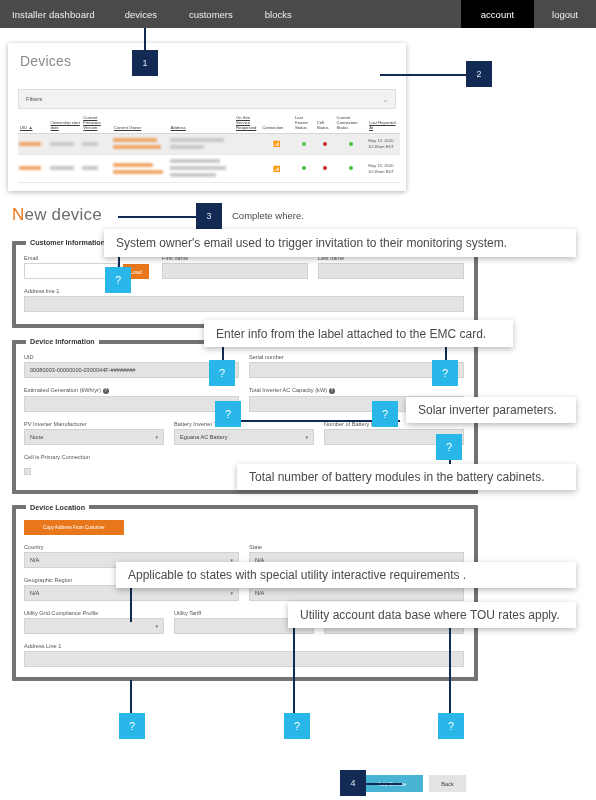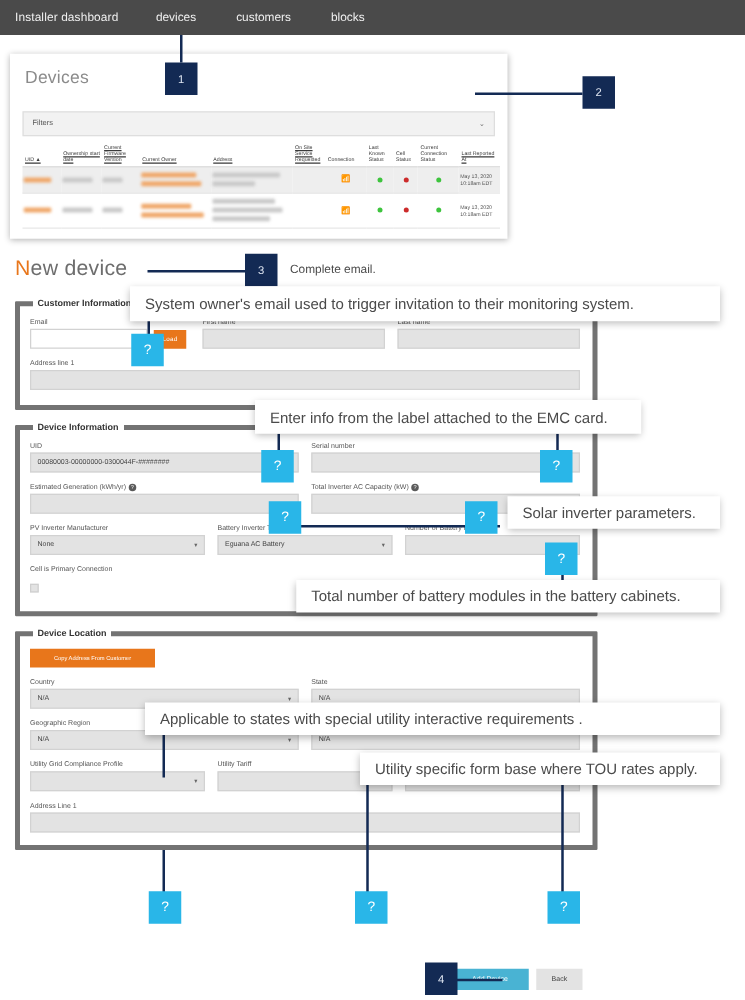--- a/index.html
+++ b/index.html
@@ -174,20 +174,24 @@
 </style>
 </head>
 <body>
 
 <div class="navbar">
   <div class="nav-brand">Installer dashboard</div>
   <div class="nav-link">devices</div>
   <div class="nav-link">customers</div>
   <div class="nav-link">blocks</div>
   <div class="nav-spacer"></div>
+  <div class="nav-right">
+    <div class="nav-account">account</div>
+    <div class="nav-logout">logout</div>
+  </div>
 </div>
 
 <div class="devices-card">
   <div class="devices-title">Devices</div>
 
   <div class="filters-bar">
     <span>Filters</span>
     <span class="filters-caret">⌄</span>
   </div>
 
@@ -245,21 +249,21 @@
         <td class="c-center"><span class="dot dot-green"></span></td>
         <td class="c-center"><span class="dot dot-red"></span></td>
         <td class="c-center"><span class="dot dot-green"></span></td>
         <td class="lastrep">May 13, 2020 10:18am EDT</td>
       </tr>
     </tbody>
   </table>
 </div>
 
 <div class="new-device-h"><span class="orange">N</span><span>ew device</span></div>
-<div class="complete-form">Complete email.</div>
+<div class="complete-form">Complete where.</div>
 
 <div class="form-wrap">
 
   <fieldset class="section">
     <legend>Customer Information</legend>
     <div class="row">
       <div class="col" style="flex:0 0 128px">
         <label class="fld-label">Email</label>
         <div style="display:flex; align-items:flex-end; gap:5px">
           <div class="fld-input white" style="width:94px"></div>
@@ -421,17 +425,17 @@
 
 <div class="leader v" style="left:449px; top:460px; height:14px;"></div>
 <div class="q-badge" style="left:436px; top:434px;">?</div>
 <div class="tip" style="left:237px; top:464px; width:339px; height:26px;">Total number of battery modules in the battery cabinets.</div>
 
 <div class="leader v" style="left:130px; top:578px; height:44px;"></div>
 <div class="tip" style="left:116px; top:562px; width:460px; height:26px;">Applicable to states with special utility  interactive requirements .</div>
 
 <div class="leader v" style="left:293px; top:624px; height:98px;"></div>
 <div class="leader v" style="left:449px; top:624px; height:98px;"></div>
-<div class="tip" style="left:288px; top:602px; width:288px; height:26px;">Utility specific form base where TOU rates apply.</div>
+<div class="tip" style="left:288px; top:602px; width:288px; height:26px;">Utility account data base where TOU rates apply.</div>
 <div class="leader v" style="left:130px; top:680px; height:42px;"></div>
 <div class="q-badge" style="left:119px; top:713px;">?</div>
 <div class="q-badge" style="left:284px; top:713px;">?</div>
 <div class="q-badge" style="left:438px; top:713px;">?</div>
 
 </body></html>

